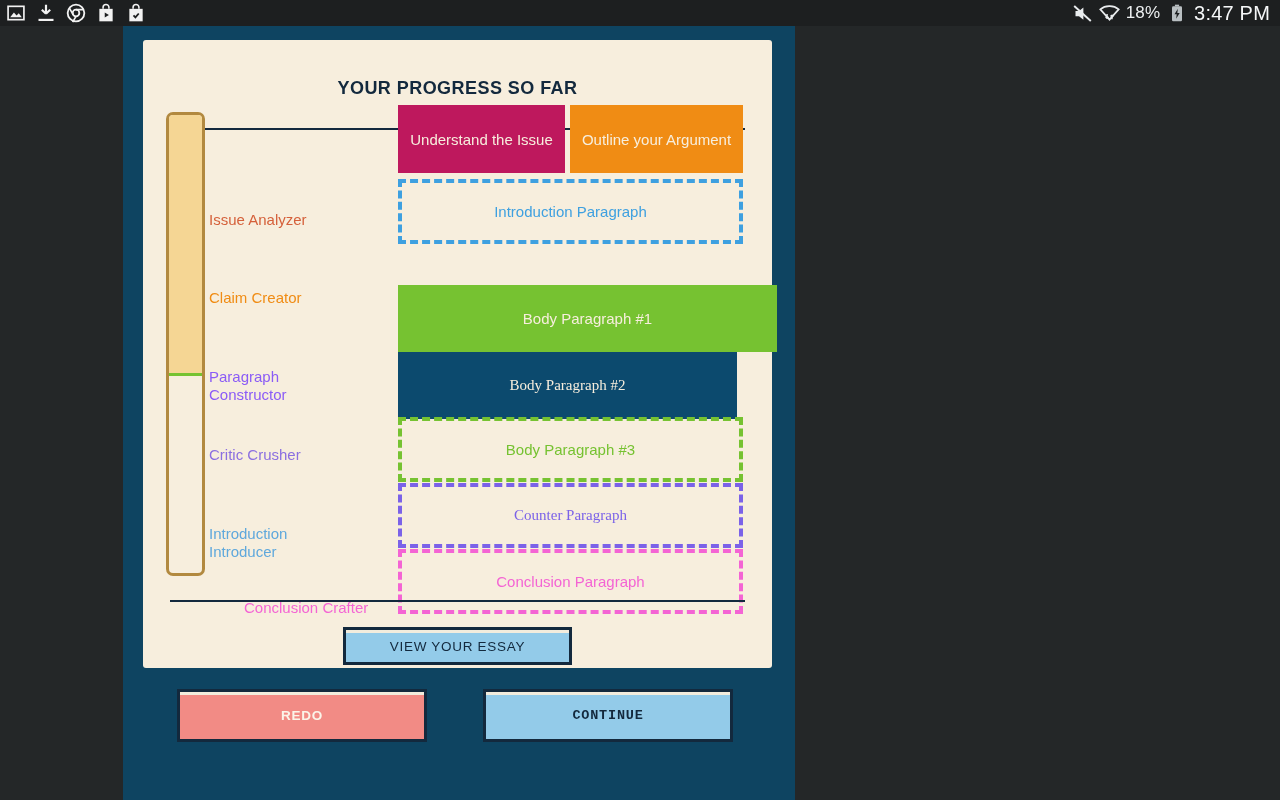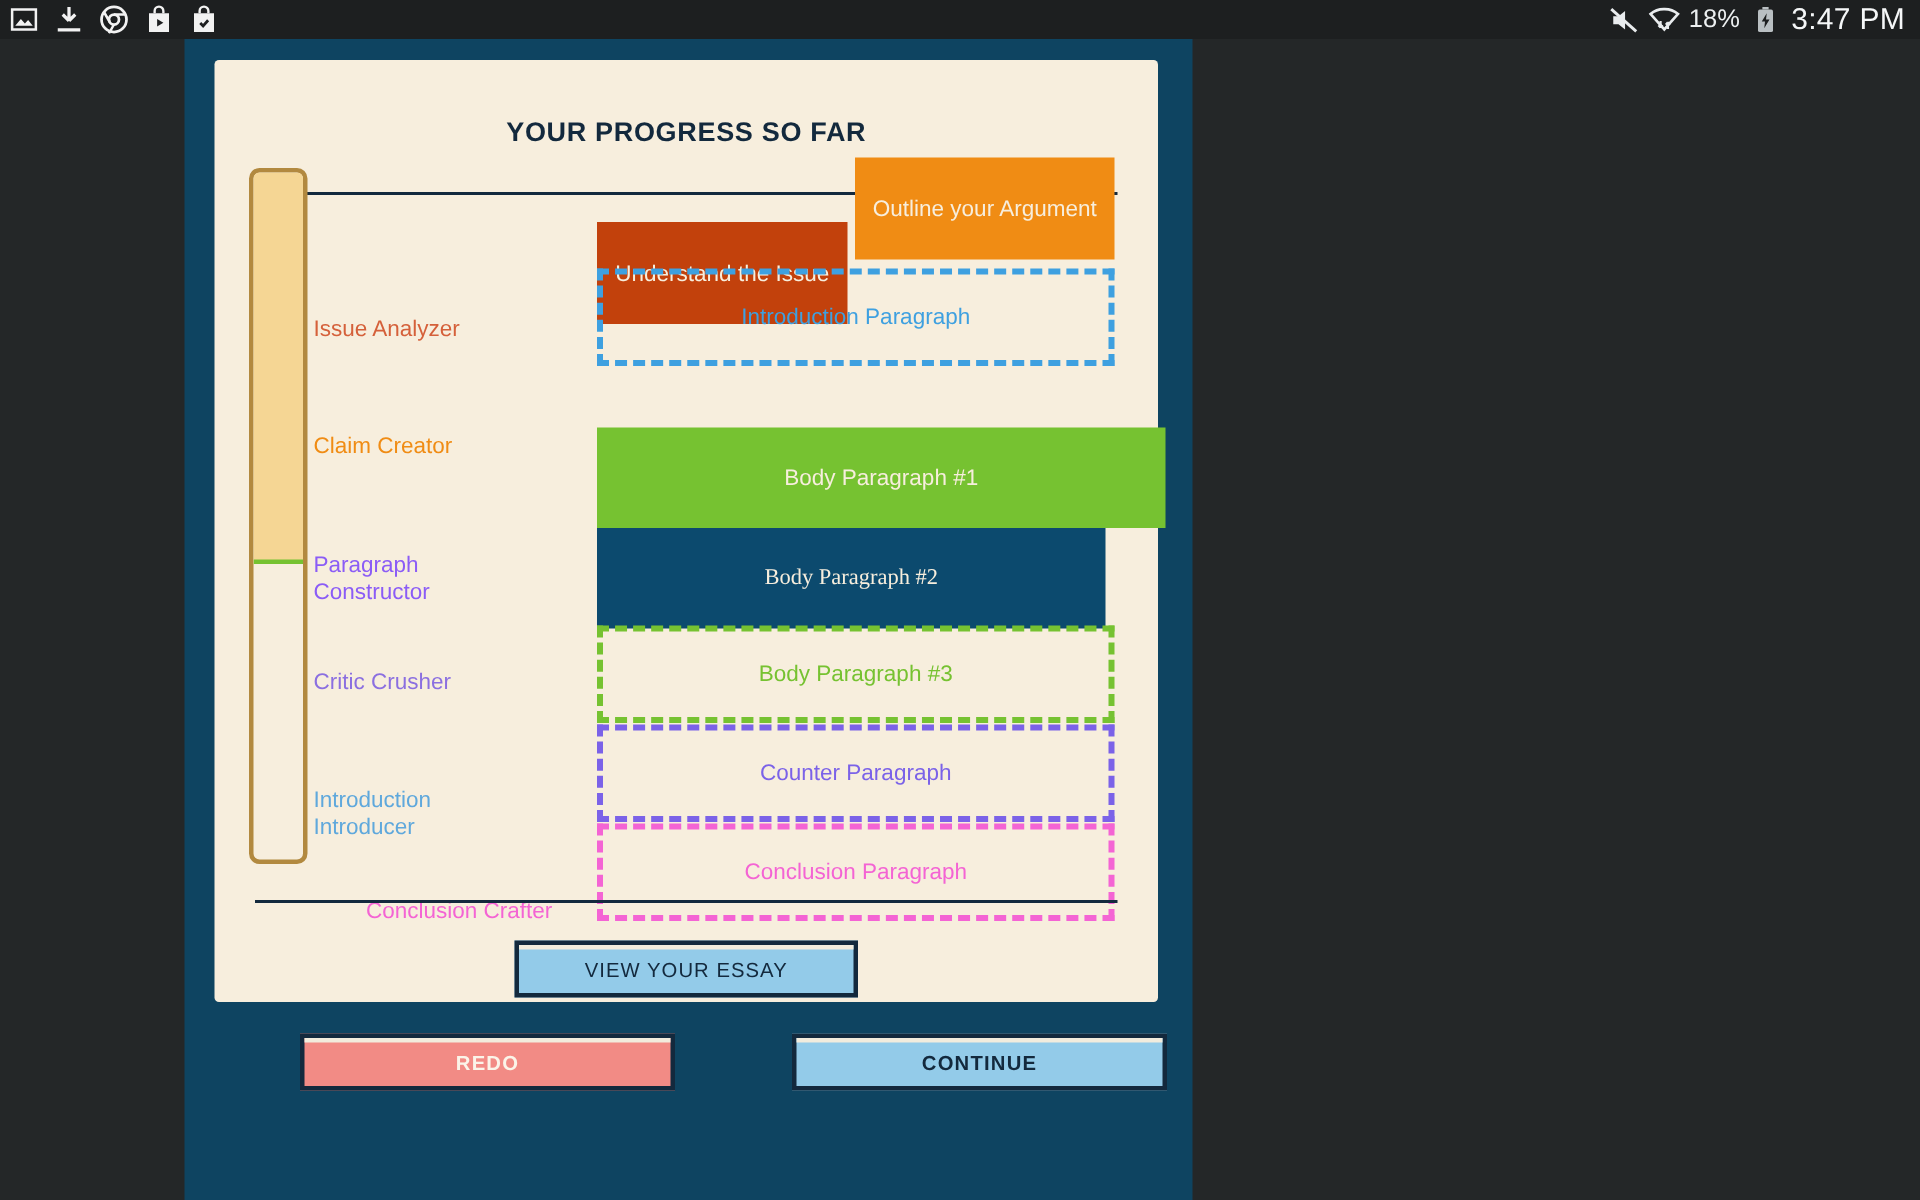--- a/index.html
+++ b/index.html
@@ -108,33 +108,32 @@
     display: flex; align-items: center; justify-content: center;
     cursor: pointer;
   }
   #view-essay-button::before {
     content: ""; position: absolute; left: 0; top: 0;
     width: 100%; height: 3px; background: #f2ecdd;
   }
 
   
   .action-button {
-    position: absolute; top: 663px; height: 38px;
+    position: absolute; top: 663px; height: 53px;
     border: 3px solid #13293d;
     font-size: 13.5px; font-weight: bold; letter-spacing: .8px;
     display: flex; align-items: center; justify-content: center;
     cursor: pointer;
-    margin-left: 23px;
   }
   .action-button::before {
     content: ""; position: absolute; left: 0; top: 0;
     width: 100%; height: 3px; background: #f2ecdd;
   }
   #redo-button { left: 54px; width: 250px; background: #f28b85; color: #fbf4e9; }
-  #continue-button { left: 382px; width: 250px; background: #93cbe9; color: #13293d; }
+  #continue-button { left: 360px; width: 250px; background: #93cbe9; color: #13293d; font-family: Liberation Mono, monospace; }
 </style>
 </head>
 <body>
 
 <div id="statusbar">
   <div class="left-icons">
     <span class="sb-icon">
       <svg viewBox="0 0 24 24" width="20" height="20">
           <rect x="2.5" y="4" width="19" height="16" fill="none" stroke="#f2f2f2" stroke-width="2"></rect>
           <path d="M5 17l4.5-5.5 3.2 3.6 2.6-2.8L19 17z" fill="#f2f2f2"></path>
@@ -210,27 +209,27 @@
         <div class="stage-label" style="top: 177px; color: rgb(240, 140, 20);">Claim Creator</div>
         <div class="stage-label" style="top: 256px; color: #8b5cf6;">Paragraph
 Constructor</div>
         <div class="stage-label" style="top: 334px; color: rgb(139, 111, 224);">Critic Crusher</div>
         <div class="stage-label" style="top: 413px; color: rgb(95, 168, 220);">Introduction
 Introducer</div>
         <div class="stage-label" style="top: 487px; color: rgb(244, 100, 212); margin-left: 35px;">Conclusion Crafter</div>
       </div>
 
     <div id="blocks">
-        <div class="block solid" style="left: 0px; top: 0px; width: 167px; height: 68px; background: #c2410c; margin-top: 43px;">Understand the Issue</div>
+        <div class="block solid" style="left: 0px; top: 0px; width: 167px; height: 68px; background: #be185d;">Understand the Issue</div>
         <div class="block solid" style="left: 172px; top: 0px; width: 173px; height: 68px; background: rgb(240, 140, 20);">Outline your Argument</div>
         <div class="block dashed" style="left: 0px; top: 74px; width: 345px; height: 65px; border-color: rgb(62, 160, 224); color: rgb(62, 160, 224);">Introduction Paragraph</div>
         <div class="block solid" style="left: 0px; top: 180px; width: 379px; height: 67px; background: rgb(118, 194, 49);">Body Paragraph #1</div>
         <div class="block solid" style="left: 0px; top: 247px; width: 339px; height: 67px; background: #0c4a6e; font-family: Liberation Serif, serif;">Body Paragraph #2</div>
         <div class="block dashed" style="left: 0px; top: 312px; width: 345px; height: 65px; border-color: rgb(118, 194, 49); color: rgb(118, 194, 49);">Body Paragraph #3</div>
-        <div class="block dashed" style="left: 0px; top: 378px; width: 345px; height: 65px; border-color: rgb(123, 98, 232); color: rgb(123, 98, 232);">Counter Paragraph</div>
+        <div class="block dashed" style="left: 0px; top: 378px; width: 345px; height: 65px; border-color: rgb(123, 98, 232); color: rgb(123, 98, 232); font-family: Liberation Serif, serif;">Counter Paragraph</div>
         <div class="block dashed" style="left: 0px; top: 444px; width: 345px; height: 65px; border-color: rgb(244, 100, 212); color: rgb(244, 100, 212);">Conclusion Paragraph</div>
       </div>
 
     <div class="card-rule" id="rule-bottom"></div>
 
     <div id="view-essay-button">VIEW YOUR ESSAY</div>
   </div>
 
   <div class="action-button" id="redo-button">REDO</div>
   <div class="action-button" id="continue-button">CONTINUE</div>

